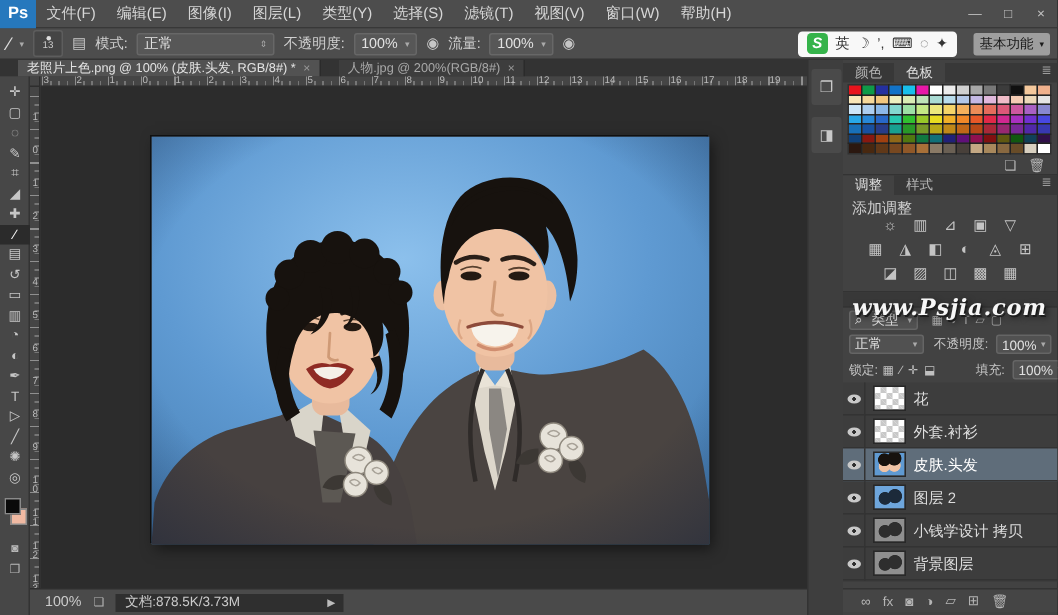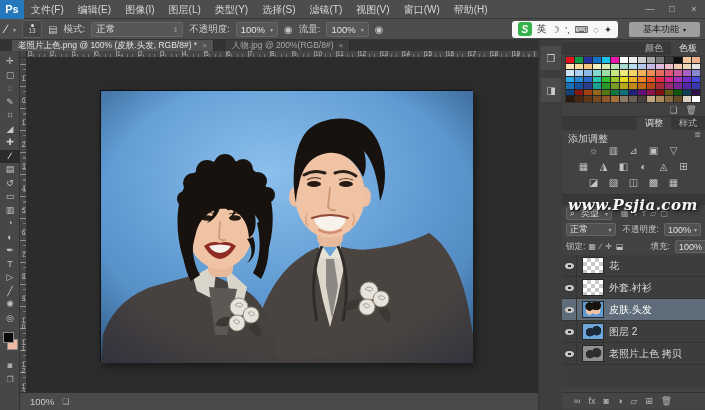--- a/index.html
+++ b/index.html
@@ -22,21 +22,21 @@
   .brushprev{width:20px;height:18px;display:flex;flex-direction:column;align-items:center;justify-content:center;background:#454545;border:1px solid #5d5d5d;border-radius:2px;}
   .brushdot{width:3px;height:3px;border-radius:50%;background:#ddd;}
   .brushsize{font-size:6.5px;color:#ccc;line-height:7px;}
   .panicon{color:#c9c9c9;font-size:10px;}
   .obr-label{font-size:9.5px;color:#cfcfcf;white-space:nowrap;}
   .obr-select{background:#575757;border:1px solid #676767;border-radius:2px;color:#e2e2e2;font-size:9.5px;padding:0 4px;display:flex;gap:5px;align-items:center;height:15px;white-space:nowrap;}
   .airbrush{color:#c6c6c6;font-size:10px;}
   .ime{margin-left:auto;background:#f8f8f8;border-radius:3px;height:17px;display:flex;align-items:center;padding:0 6px;gap:5px;}
   .ime-s{width:14px;height:14px;background:var(--ime-green);border-radius:3px;color:#fff;font-weight:bold;font-style:italic;font-size:10px;display:flex;align-items:center;justify-content:center;}
   .ime-item{font-size:9.5px;color:#333;}
-  .workspace{background:#9e9e9e;border-radius:2px;height:15px;font-size:9px;color:#1a1a1a;display:flex;align-items:center;padding:0 14px;gap:4px;margin:0 5px 0 5px;white-space:nowrap;}
+  .workspace{background:#9e9e9e;border-radius:2px;height:15px;font-size:9px;color:#1a1a1a;display:flex;align-items:center;padding:0 4px;gap:4px;margin:0 5px 0 5px;white-space:nowrap;}
 
   
   .tabbar{left:0;top:40px;width:538px;height:11px;background:#333;display:flex;}
   .tab{padding:0 6px;display:flex;gap:5px;align-items:center;border-right:1px solid #2b2b2b;background:#3d3d3d;color:#a8a8a8;font-size:8.5px;line-height:11px;white-space:nowrap;margin-left:12px;}
   .tab.active{background:#525252;color:#e3e3e3;}
   .tabclose{font-size:8px;color:#9a9a9a;}
 
   
   .cornerbox{left:20px;top:51px;width:7px;height:7px;background:#454545;border-right:1px solid #2e2e2e;border-bottom:1px solid #2e2e2e;}
   .rulerH{left:27px;top:51px;width:511px;height:7px;background-color:#454545;border-bottom:1px solid #2e2e2e;
@@ -58,21 +58,21 @@
 
   
   .viewport{left:27px;top:58px;width:511px;height:334px;background:#2c2c2c;overflow:hidden;}
   .canvas{position:absolute;left:73px;top:32px;width:372px;height:272px;border:1px solid #101010;box-shadow:3px 4px 9px rgba(0,0,0,.5);}
   .canvas svg{display:block;}
 
   
   .dockstrip{left:538px;top:40px;width:24px;height:370px;background:#3e3e3e;border-left:1px solid #333;}
   .dockbtn{position:absolute;left:2px;width:20px;height:24px;background:#4a4a4a;border-radius:2px;color:#c9c9c9;font-size:10px;display:flex;align-items:center;justify-content:center;}
   .panels{left:562px;top:40px;width:143px;height:370px;background:#424242;}
-  .phead{position:absolute;left:0;width:143px;height:13px;background:#383838;display:flex;align-items:flex-end;flex-direction:column;}
+  .phead{position:absolute;left:0;width:143px;height:13px;background:#383838;display:flex;align-items:flex-start;}
   .ptab{font-size:9px;color:#b5b5b5;padding:0 8px;line-height:13px;white-space:nowrap;}
   .ptab.active{background:#424242;color:#e0e0e0;}
   .pmenu{margin-left:auto;color:#9d9d9d;font-size:8px;padding-right:4px;}
   .swgrid{position:absolute;left:4px;top:17px;width:135px;display:grid;grid-template-columns:repeat(15,8px);grid-auto-rows:5.5px;gap:1px;}
   .sw{width:8px;height:5.5px;outline:1px solid rgba(0,0,0,.25);}
   .swfoot{position:absolute;left:0;top:64px;width:143px;height:13px;display:flex;justify-content:flex-end;gap:8px;padding-right:8px;align-items:center;border-bottom:1px solid #333;}
   .swfoot span{color:#b5b5b5;font-size:9px;}
   .addlabel{position:absolute;left:6px;top:92px;font-size:10px;color:#cfcfcf;}
   .adjrow{position:absolute;left:0;width:143px;display:flex;justify-content:center;gap:5px;}
   .adj{width:15px;height:13px;text-align:center;font-size:10px;color:#c4c4c4;line-height:13px;}
@@ -578,34 +578,45 @@
             <span class="eye"></span>
           </span>
           <div class="thumb t-figures"></div>
           <span class="lname">图层 2</span>
         </div>
         <div class="lay">
           <span class="eyebox">
             <span class="eye"></span>
           </span>
           <div class="thumb t-photo"></div>
-          <span class="lname">老照片上色 拷贝</span>
+          <span class="lname">小钱学设计 拷贝</span>
+        </div>
+        <div class="lay">
+          <span class="eyebox">
+            <span class="eye"></span>
+          </span>
+          <div class="thumb t-photo"></div>
+          <span class="lname">背景图层</span>
         </div>
       </div>
     <div class="laybottom">
         <span>∞</span>
         <span>fx</span>
         <span>◙</span>
         <span>◑</span>
         <span>▱</span>
         <span>⊞</span>
         <span>🗑</span>
       </div>
   </div>
 
   <div class="abs statusbar">
     <span>100%</span>
     <span style="font-size:8px;color:#b5b5b5;">❏</span>
+    <div class="docinset">
+      <span>文档:878.5K/3.73M</span>
+      <span style="font-size:7px;color:#bbb;">▶</span>
+    </div>
   </div>
 
   <div class="abs wm-psjia">www.Psjia.com</div>
 
 </div>
 
 </body></html>

